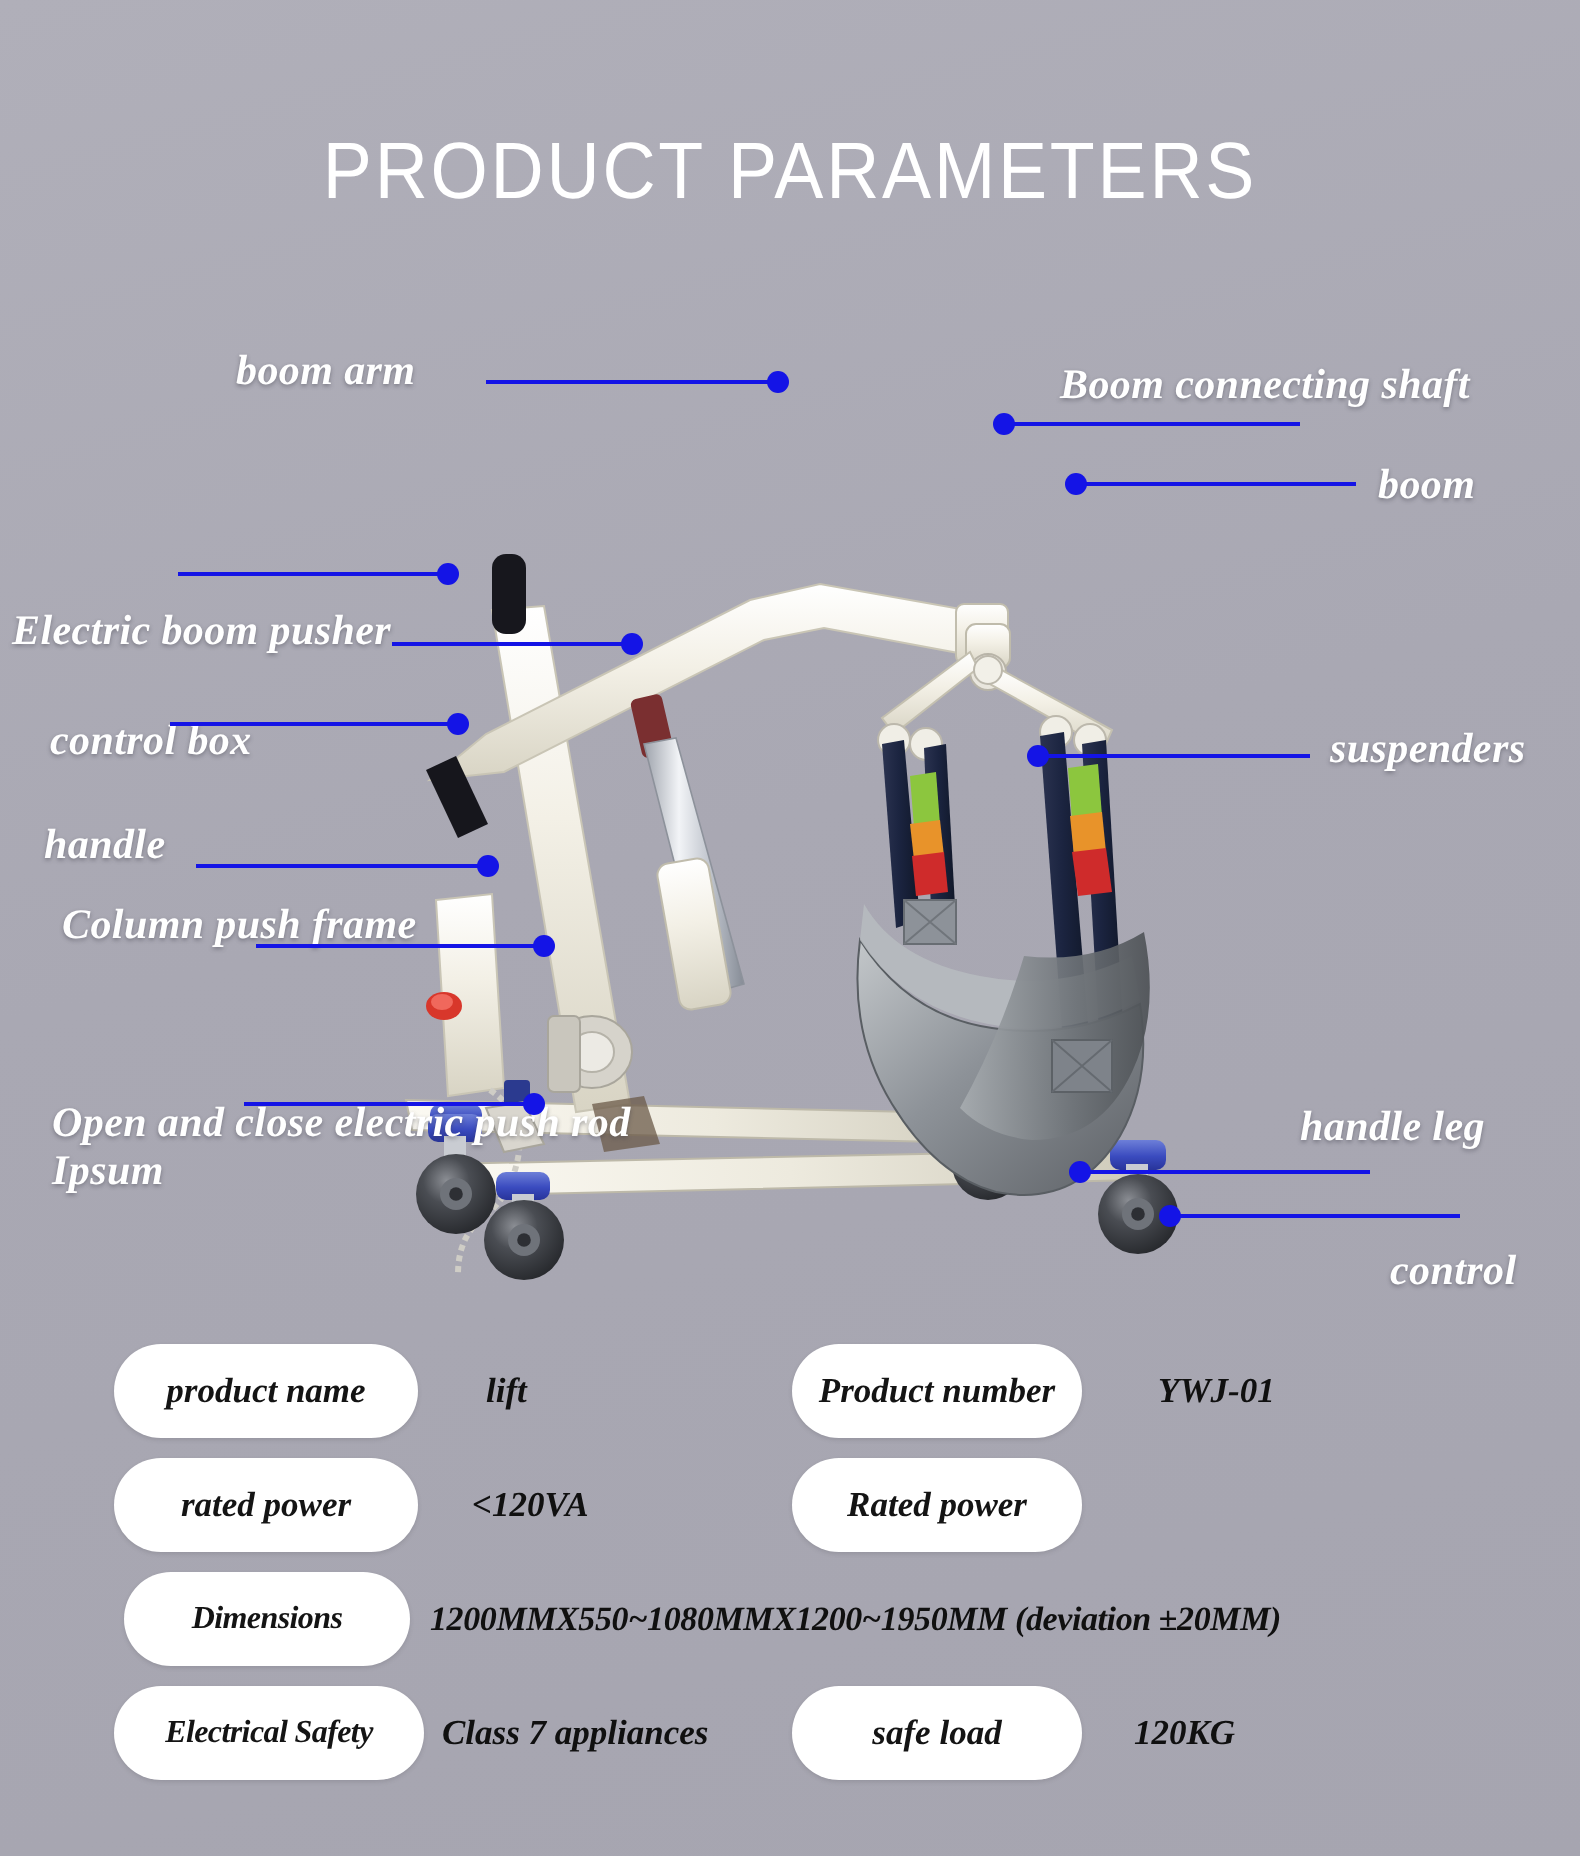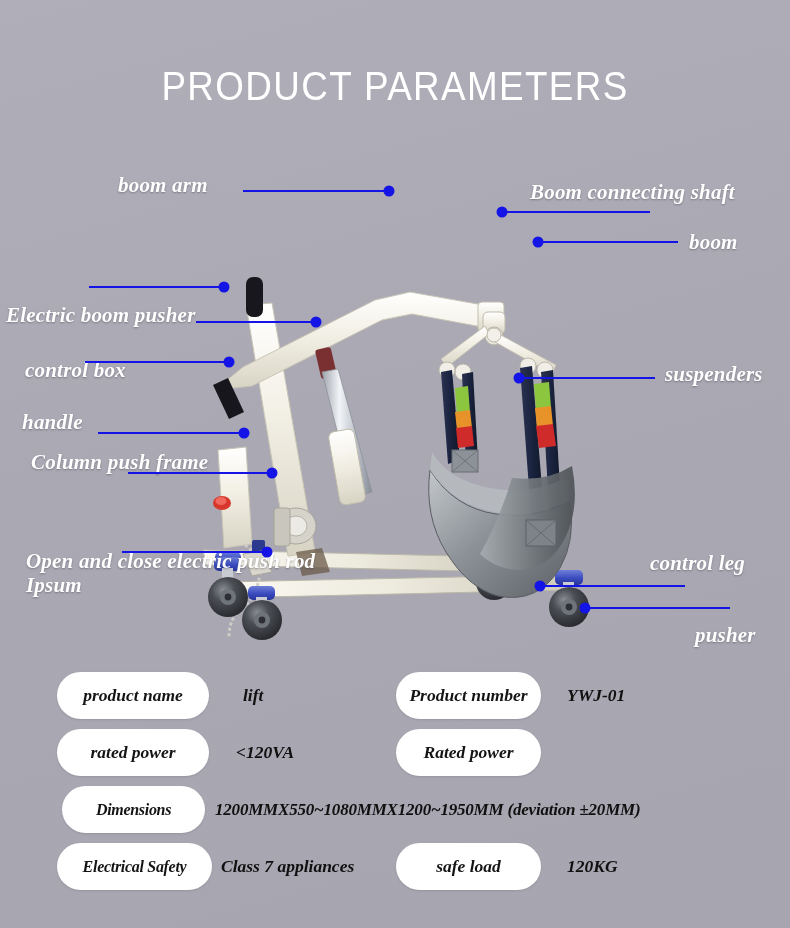--- a/index.html
+++ b/index.html
@@ -322,35 +322,35 @@
 
   <div class="callout" style="left:26px; top:518px;margin-top:32px;">Open and close electric push rod
 Ipsum</div>
   <div class="leader" style="left:122px; top:551px; width:143px;"></div>
   <div class="dot" style="left:267px; top:552px;"></div>
 
   <div class="callout" style="left:665px; top:363px;">suspenders</div>
   <div class="leader" style="left:520px; top:377px; width:135px;"></div>
   <div class="dot" style="left:519px; top:378px;"></div>
 
-  <div class="callout" style="left:650px; top:552px;">control leg</div>
+  <div class="callout" style="left:650px; top:552px;">handle leg</div>
   <div class="leader" style="left:540px; top:585px; width:145px;"></div>
   <div class="dot" style="left:540px; top:586px;"></div>
 
-  <div class="callout" style="left:695px; top:624px;">pusher</div>
+  <div class="callout" style="left:695px; top:624px;">control</div>
   <div class="leader" style="left:585px; top:607px; width:145px;"></div>
   <div class="dot" style="left:585px; top:608px;"></div>
 
   <div id="specs">
 
     <div class="pill" style="left:57px; top:9px; width:152px;">product name</div>
     <div class="specval" style="left:243px; top:9px;">lift</div>
 
     <div class="pill" style="left:396px; top:9px; width:145px;">Product number</div>
-    <div class="specval" style="left:567px; top:9px;">YWJ-01</div>
+    <div class="specval" style="left:579px; top:9px;">YWJ-01</div>
 
     <div class="pill" style="left:57px; top:66px; width:152px;">rated power</div>
     <div class="specval" style="left:236px; top:66px;">&lt;120VA</div>
 
     <div class="pill" style="left:396px; top:66px; width:145px;">Rated power</div>
 
     <div class="pill tight" style="left:62px; top:123px; width:143px;">Dimensions</div>
     <div class="specval wide" style="left:215px; top:123px;">1200MMX550~1080MMX1200~1950MM (deviation ±20MM)</div>
 
     <div class="pill tight" style="left:57px; top:180px; width:155px;">Electrical Safety</div>

